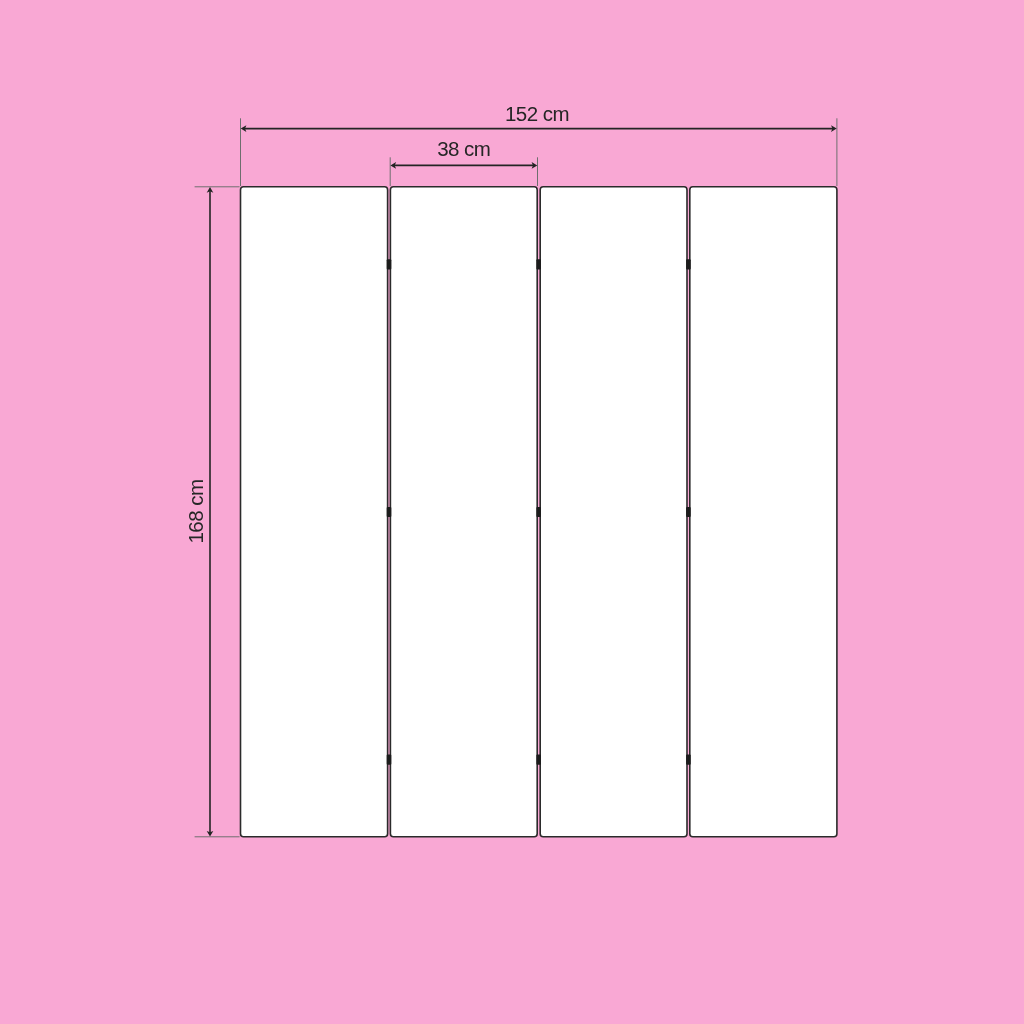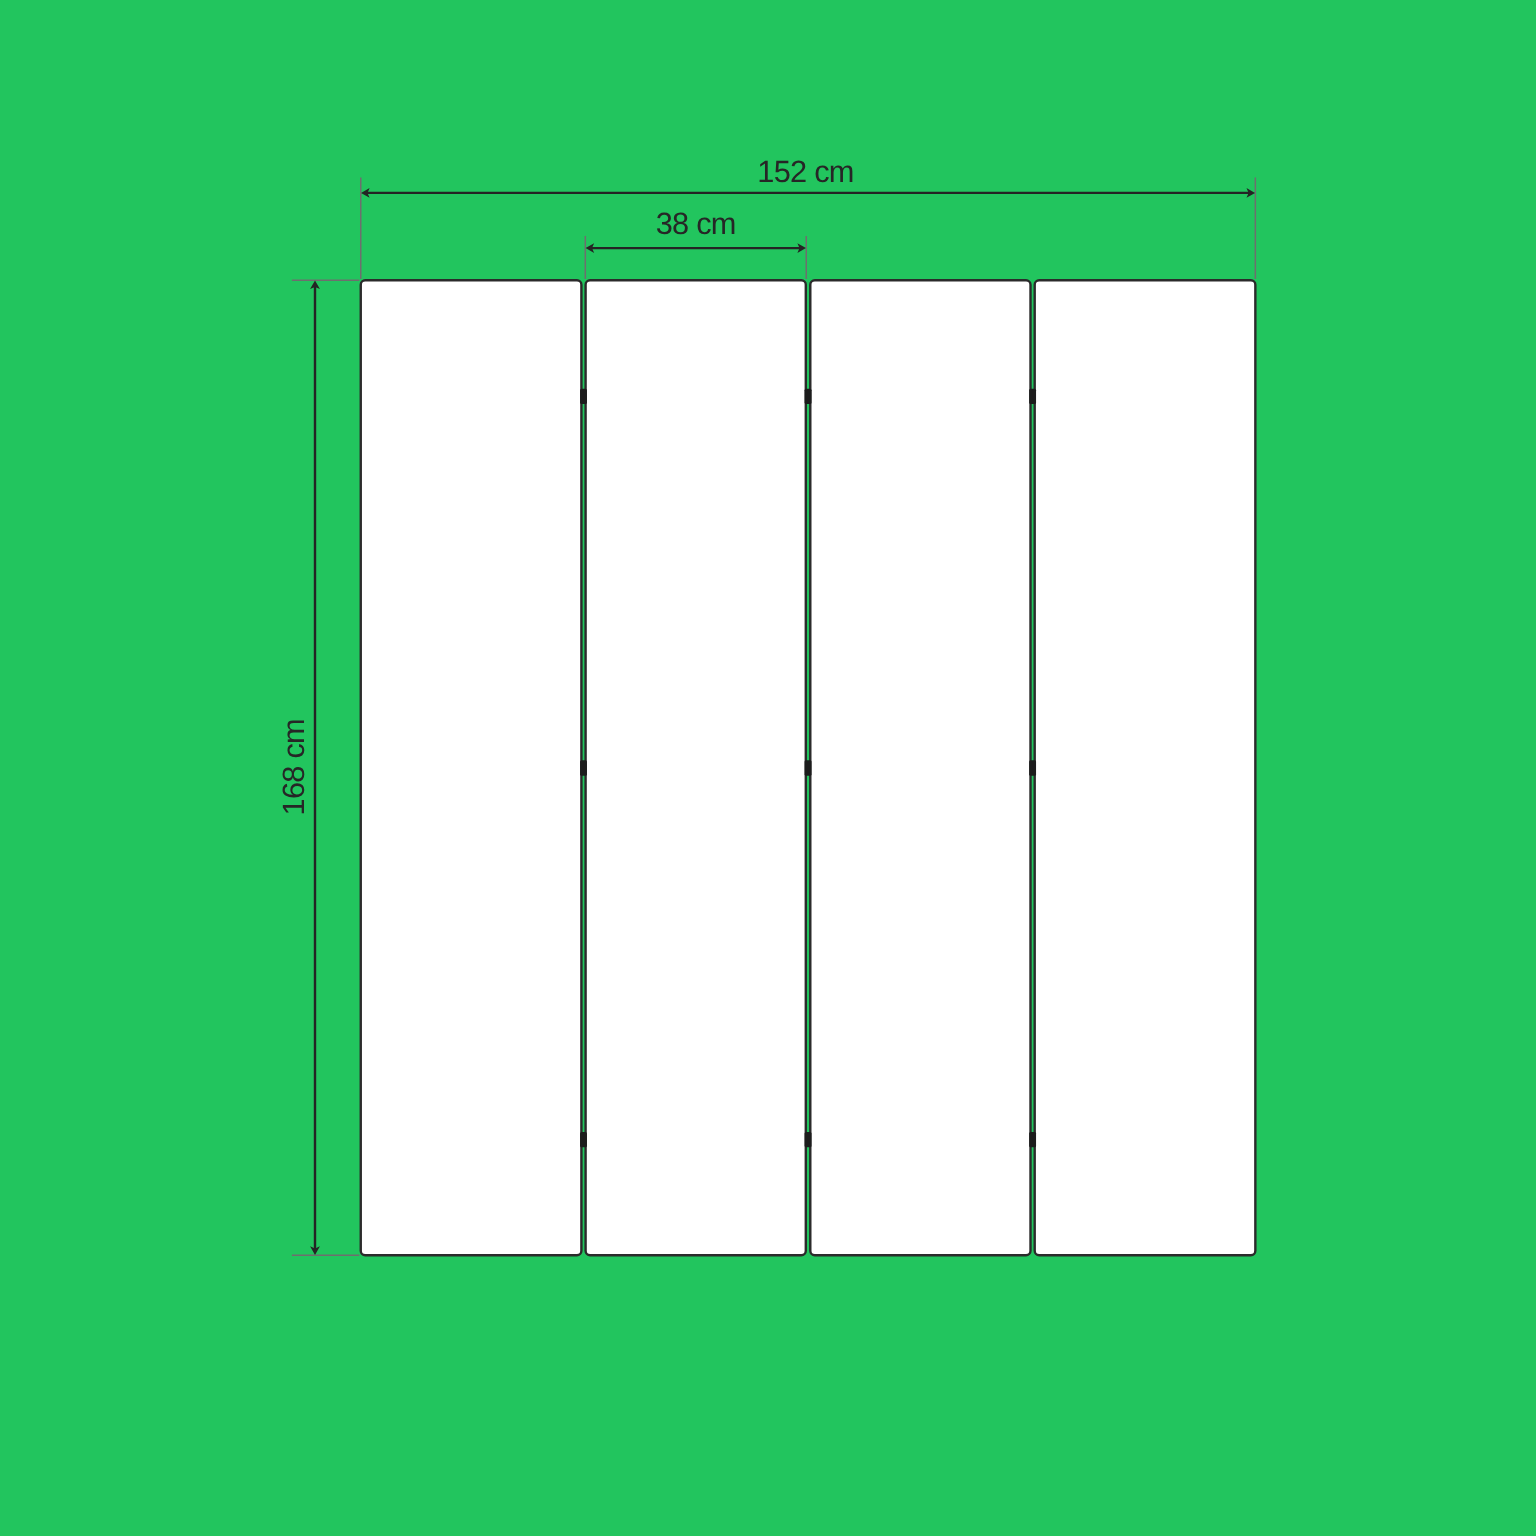--- a/index.html
+++ b/index.html
@@ -1,16 +1,16 @@
 <!DOCTYPE html>
 <html><head>
 <meta charset="utf-8">
 <style>
   html,body{margin:0;padding:0;background:#ffffff;}
-  .stage{position:relative;width:1024px;height:1024px;background:#22c55e;overflow:hidden;}
+  .stage{position:relative;width:1024px;height:1024px;background:#f9a8d4;overflow:hidden;}
   svg{position:absolute;left:0;top:0;}
   text{font-family:"Liberation Sans",sans-serif;fill:#262626;}
 </style>
 </head>
 <body>
 <div class="stage">
 <svg width="1024" height="1024" viewBox="0 0 1024 1024">
 
   <rect x="240.5" y="186.8" width="147.1" height="650" rx="3" fill="#ffffff" stroke="#2b2b2b" stroke-width="1.6"></rect>
 

